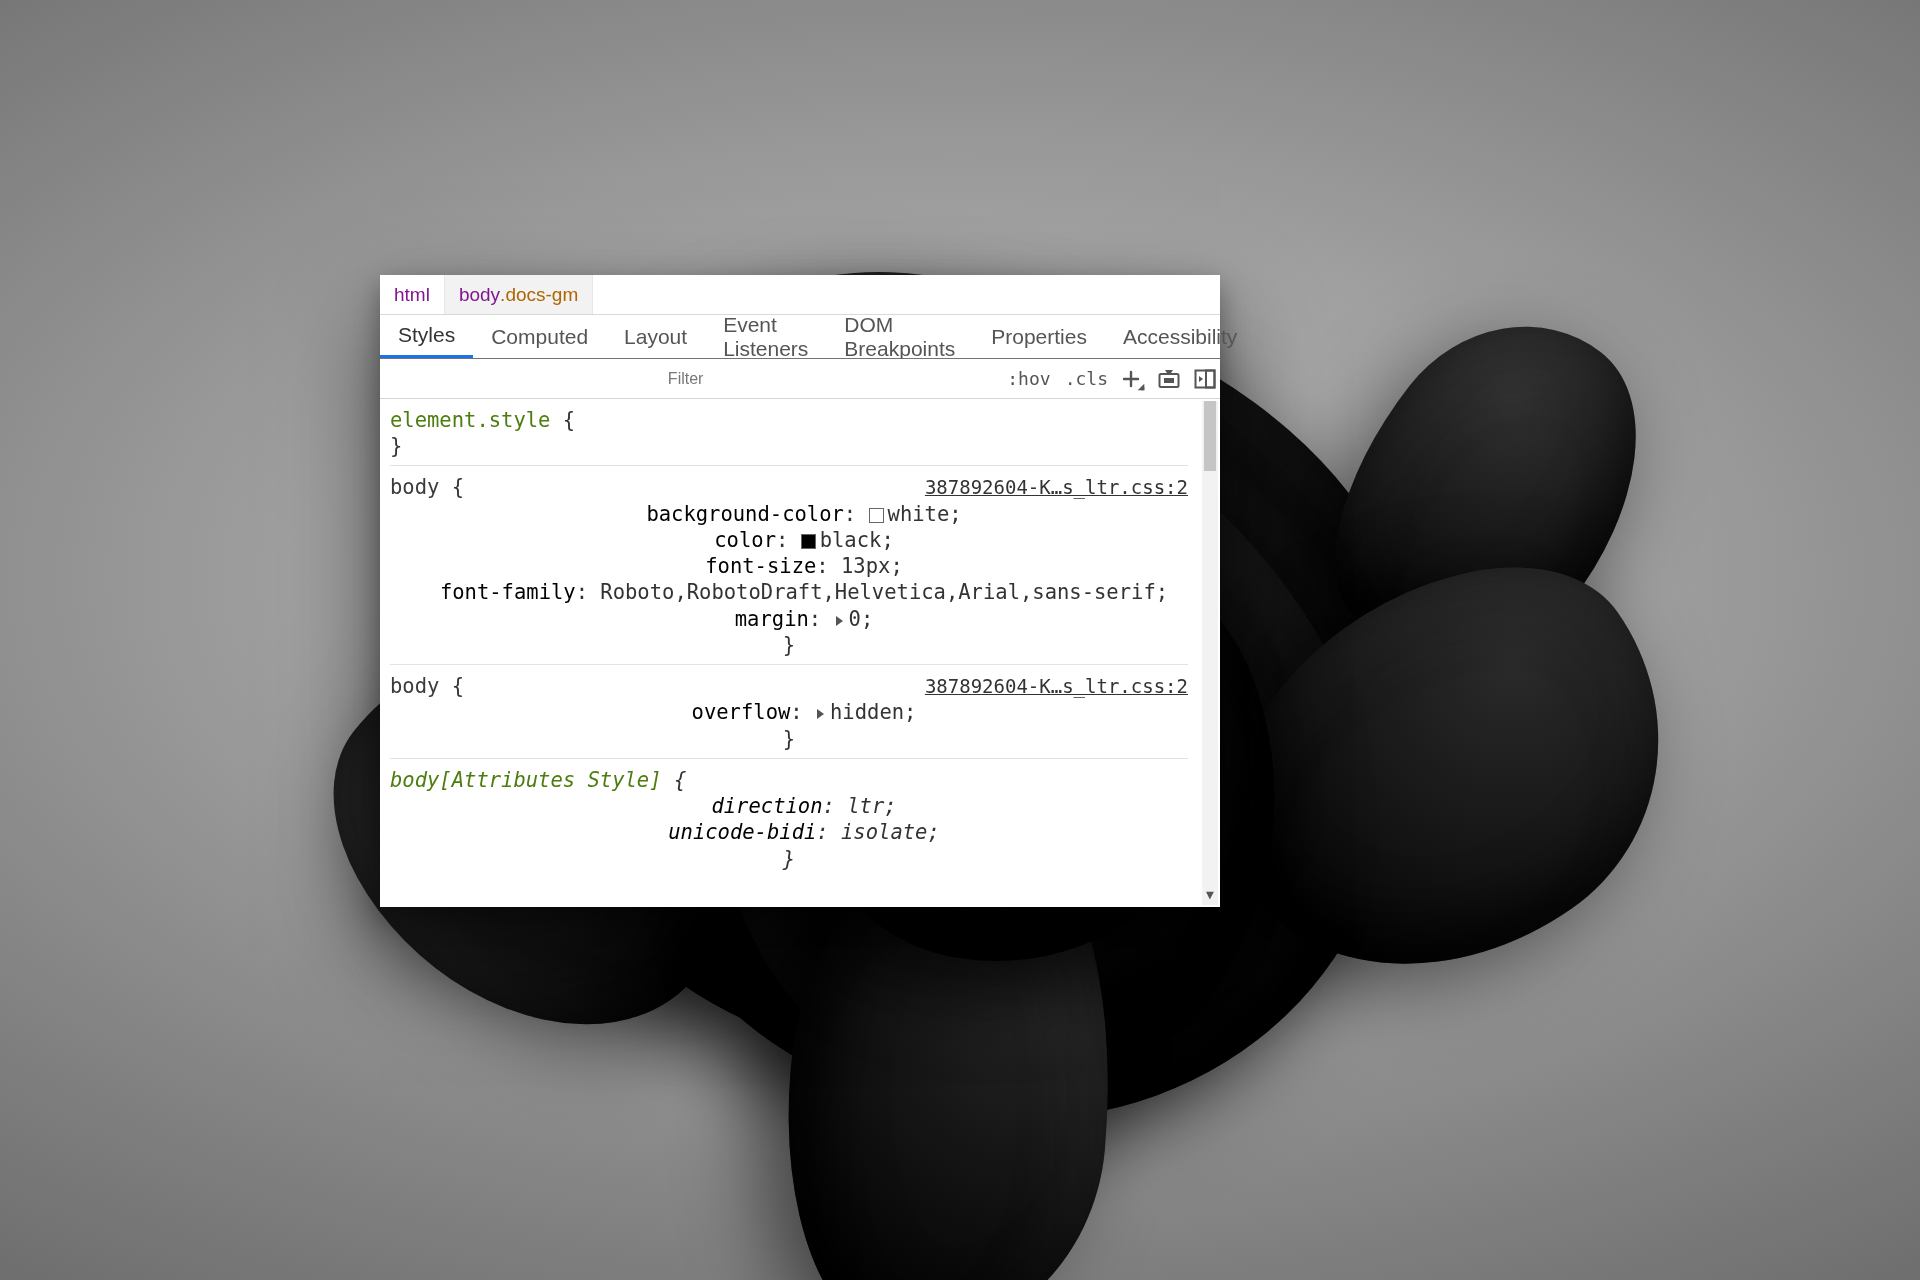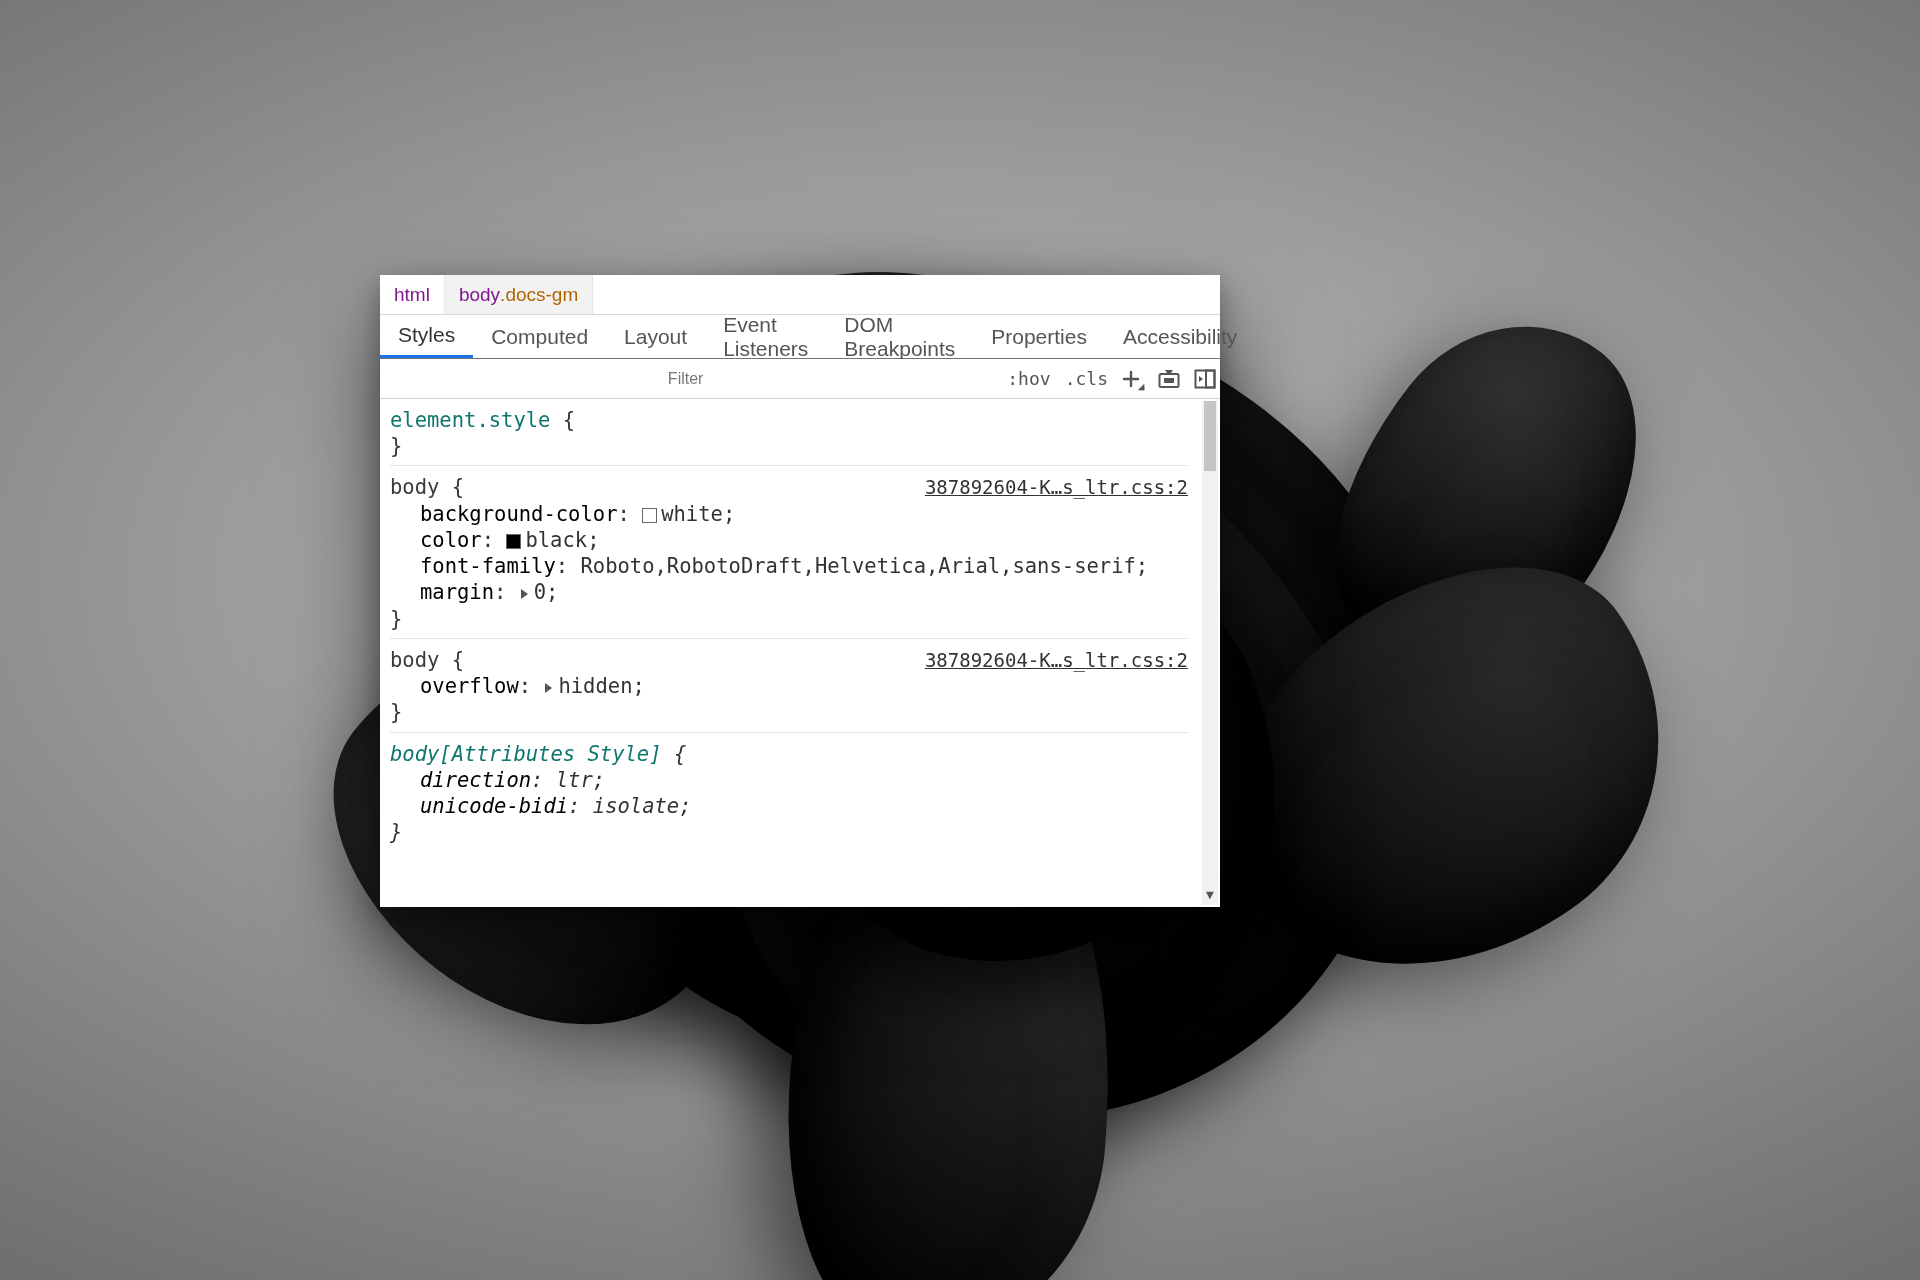--- a/index.html
+++ b/index.html
@@ -146,24 +146,24 @@
   .scrollbar .thumb{
     position:absolute; left:2px; right:2px; top:0; height:70px;
     background:#c5c5c5;
   }
   .scrollbar .down{
     position:absolute; left:0; right:0; bottom:2px; height:16px;
     display:flex;align-items:center;justify-content:center;color:#555;font-size:13px;
   }
 
   .rule { padding: 4px 0 6px; }
-  .rule + .rule { border-top:1px solid #e3e3e3; padding-top:8px; }
+  .rule + .rule { border-top:1px solid #e3e3e3; padding-top:8px;text-align:center; }
   .rule .head { display:flex; justify-content:space-between; align-items:baseline; }
   .selector { color:#3b3b3b; }
-  .selector.gray { color:#0f766e; }
+  .selector.gray { color:#4d7c0f; }
   .rule.italic, .rule.italic .prop, .rule.italic .val { font-style: italic; }
   .origin { color:#333; text-decoration: underline; font-size:19px; cursor:default; }
   .decls { padding-left: 30px; }
   .decl { white-space: pre; }
   .prop { color:#000000; }
   .val  { color:#333; }
   .swatch { display:inline-block; width:15px; height:15px; border:1px solid #666; vertical-align:-2px; margin-right:4px; }
   .swatch.white{ background:#fff; }
   .swatch.black{ background:#000; }
   .tri { display:inline-block; width:0;height:0;
@@ -244,20 +244,21 @@
           <div class="brace">}</div>
         </div>
         <div class="rule">
           <div class="head">
             <span><span class="selector">body</span> <span class="brace">{</span></span>
             <span class="origin">387892604-K…s_ltr.css:2</span>
           </div>
           <div class="decls">
             <div class="decl"><span class="prop">background-color</span>: <span class="swatch white"></span><span class="val">white</span>;</div>
             <div class="decl"><span class="prop">color</span>: <span class="swatch black"></span><span class="val">black</span>;</div>
+            <div class="decl"><span class="prop">font-size</span>: <span class="val">13px</span>;</div>
             <div class="decl"><span class="prop">font-family</span>: <span class="val">Roboto,RobotoDraft,Helvetica,Arial,sans-serif</span>;</div>
             <div class="decl"><span class="prop">margin</span>: <span class="tri"></span><span class="val">0</span>;</div>
           </div>
           <div class="brace">}</div>
         </div>
         <div class="rule">
           <div class="head">
             <span><span class="selector">body</span> <span class="brace">{</span></span>
             <span class="origin">387892604-K…s_ltr.css:2</span>
           </div>

